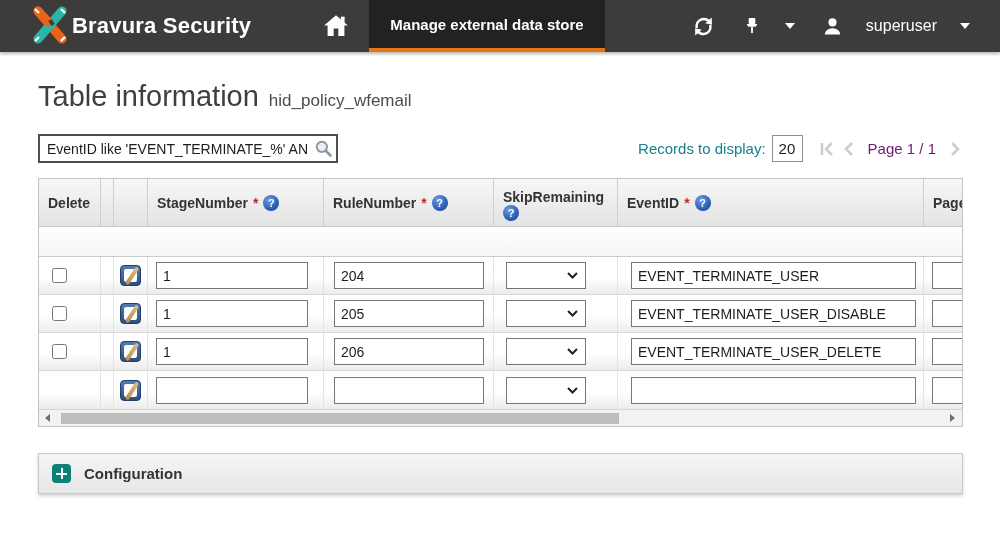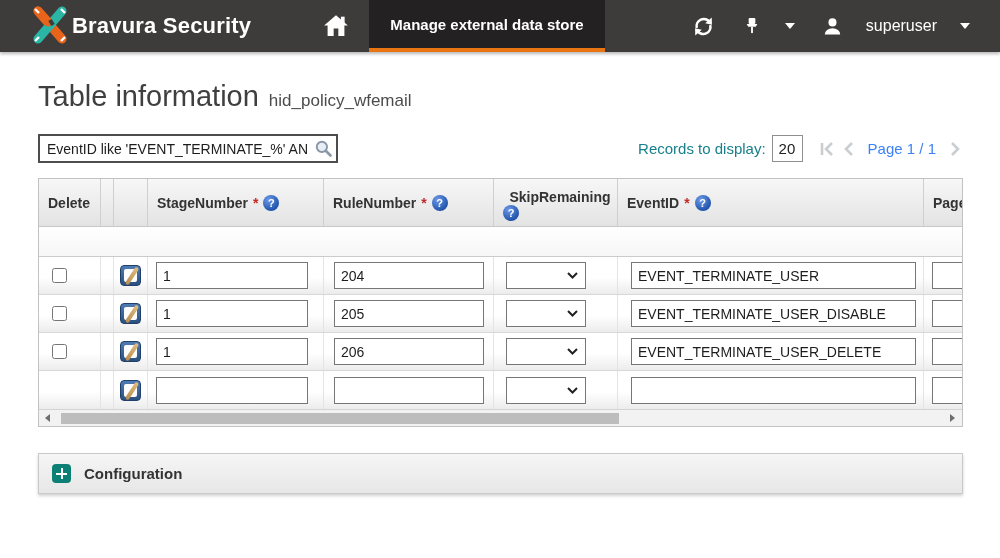--- a/index.html
+++ b/index.html
@@ -32,21 +32,21 @@
                   padding:0 28px 0 7px; color:#1d1d1d; background:#fff;
                   font-family:"Liberation Sans", sans-serif; }
   .search-icon { position:absolute; right:5px; top:5px; cursor:pointer; }
   .right-controls { margin-left:auto; display:flex; align-items:center; }
   .records-label { color:#17808a; font-size:15px; }
   .records-input { width:31px; height:27px; border:1px solid #8f8f8f; margin-left:6px;
                    font-size:15px; padding-left:6px; color:#222;
                    font-family:"Liberation Sans", sans-serif; }
   .pager { display:flex; align-items:center; margin-left:16px; gap:6px; }
   .pager .pg-ico { display:flex; align-items:center; }
-  .page-status { color:#3b82f6; font-size:15px; margin:8px 8px; }
+  .page-status { color:#701a75; font-size:15px; margin:8px 8px; }
 
   
   .grid { margin-top:13px; width:925px; border:1px solid #c2c2c2; background:#737373; }
   .g-head { display:flex; height:48px; background:linear-gradient(#f7f7f7,#e3e3e3);
             border-bottom:1px solid #c8c8c8; }
   .g-head .cell { border-right:1px solid #cfcfcf; display:flex; align-items:center;
                   font-size:14px; font-weight:bold; color:#333; padding-left:9px;
                   flex-wrap:wrap; overflow:hidden; white-space:nowrap; }
   .g-head .cell:last-child { border-right:none; }
   .req { color:#c22a2a; margin-left:5px; font-weight:bold; }
@@ -226,21 +226,21 @@
         <span>StageNumber</span>
         <span class="req">*</span>
         <span class="help-ico">?</span>
       </div>
       <div class="cell c4">
         <span>RuleNumber</span>
         <span class="req">*</span>
         <span class="help-ico">?</span>
       </div>
       <div class="cell c5" style="flex-wrap:wrap; align-content:center; padding-top:4px;">
-        <span style="width:100%;text-align:center;">SkipRemaining</span>
+        <span style="width:100%;">SkipRemaining</span>
         <span class="help-ico" style="margin-left:0;">?</span>
       </div>
       <div class="cell c6">
         <span>EventID</span>
         <span class="req">*</span>
         <span class="help-ico">?</span>
       </div>
       <div class="cell c7">
         <span>Page</span>
       </div>

